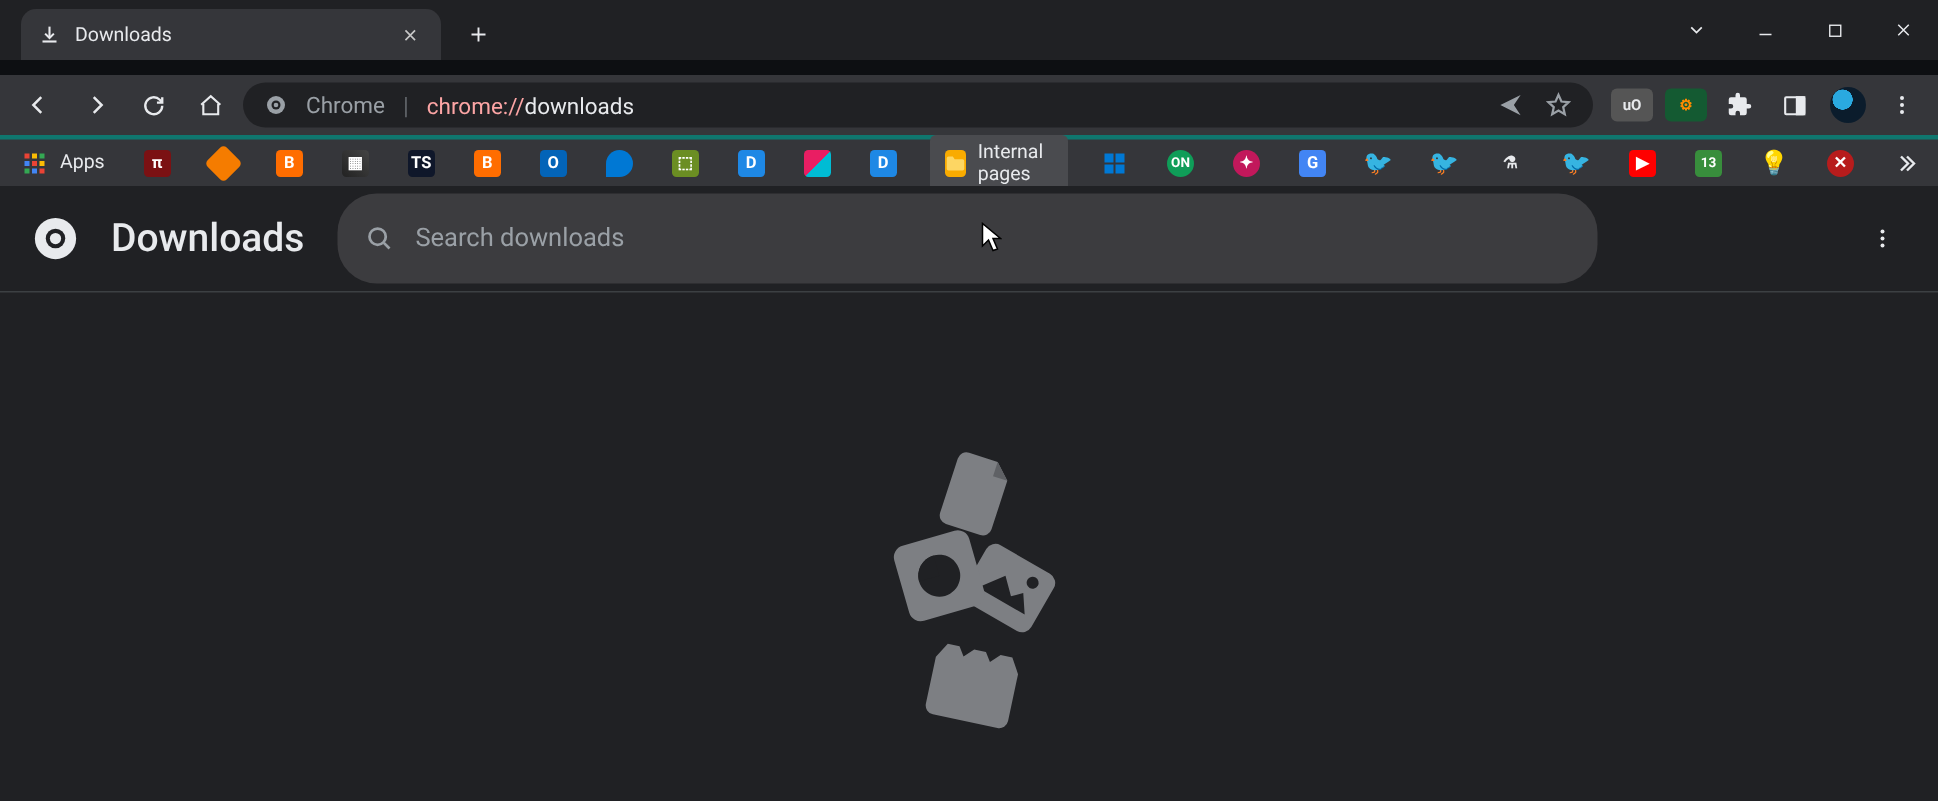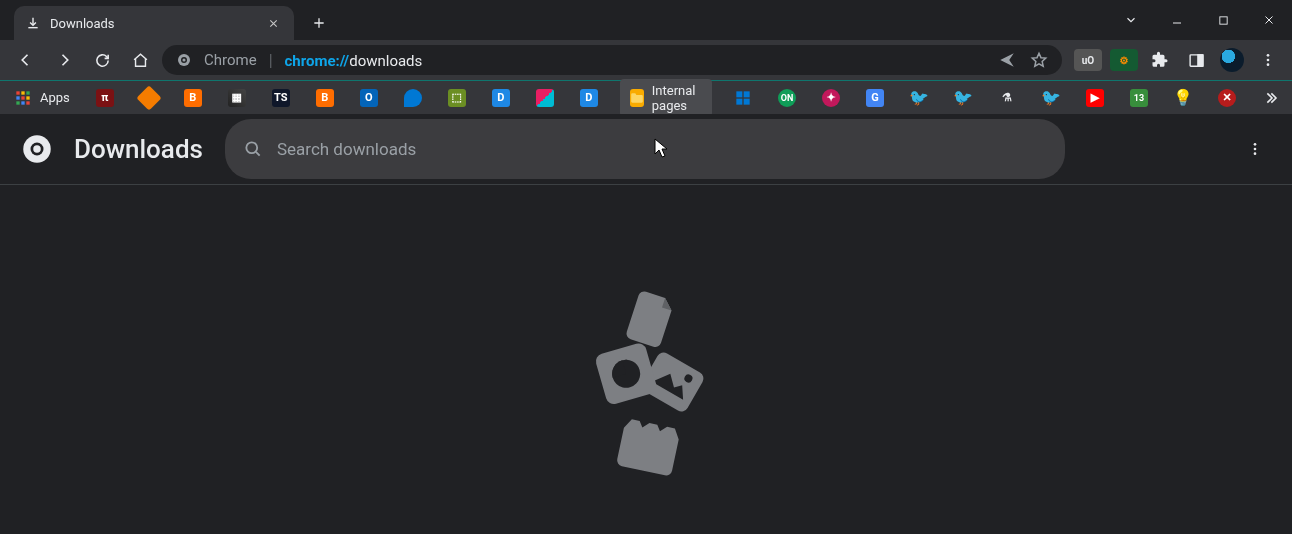--- a/index.html
+++ b/index.html
@@ -8,35 +8,35 @@
   
   .tabstrip { height:40px; background:#202124; display:flex; align-items:flex-end; padding-left:14px; position:relative;}
   .tab { height:34px; width:280px; background:#35363a; border-radius:10px 10px 0 0; display:flex; align-items:center; padding:0 12px; gap:10px; color:#e8eaed; font-size:13px; position:relative;}
   .tab .close { margin-left:auto; width:18px; height:18px; display:flex; align-items:center; justify-content:center; color:#c7c7c7; }
   .newtab { width:30px; height:30px; display:flex; align-items:center; justify-content:center; color:#c7c7c7; margin-left:10px; margin-bottom:2px; font-size:18px;}
   .wincontrols { position:absolute; right:0; top:0; height:40px; display:flex; align-items:center;}
   .wincontrols div { width:46px; height:40px; display:flex; align-items:center; justify-content:center; color:#e8eaed;}
   .caret-btn { width:46px; height:40px; display:flex; align-items:center; justify-content:center; color:#e8eaed;}
 
   
-  .toolbar { height:40px; background:#35363a; display:flex; align-items:center; padding:0 10px; gap:6px;}
+  .toolbar { height:40px; background:#35363a; display:flex; align-items:center; padding:0 10px; gap:6px;margin-top:10px;}
   .nav-btn { width:32px; height:32px; display:flex; align-items:center; justify-content:center; color:#e8eaed;}
   .omnibox { flex:1; height:30px; background:#202124; border-radius:16px; display:flex; align-items:center; padding:0 14px; gap:12px; color:#9aa0a6; overflow:hidden;}
   .omnibox .chrome-label { color:#9aa0a6; font-size:15px;}
   .omnibox .sep { color:#5f6368;}
-  .omnibox .url-dim { color:#0ea5e9; font-size:15px;font-weight:bold;}
+  .omnibox .url-dim { color:#fca5a5; font-size:15px;}
   .omnibox .url-bright { color:#e8eaed; font-size:15px;}
   .omni-actions { margin-left:auto; display:flex; gap:14px; align-items:center; color:#9aa0a6;}
   .right-icons { display:flex; align-items:center; gap:8px; padding-left:6px;}
   .right-icons .ext, .right-icons .avatar, .right-icons .menu { width:28px; height:28px; display:flex; align-items:center; justify-content:center; color:#e8eaed;}
   .avatar-img { width:24px; height:24px; border-radius:50%; background: radial-gradient(circle at 35% 35%, #2aa9e0 0 30%, #0b1c2c 31% 100%);}
   .ext-badge { width:38px; height:22px; border-radius:4px; display:flex; align-items:center; justify-content:center; font-size:10px; font-weight:700;}
 
   
-  .bookmarks { height:34px; background:#35363a; border-top:1px solid #0f766e; display:flex; align-items:center; padding:0 10px; gap:18px;}
+  .bookmarks { height:34px; background:#35363a; border-top:3px solid #0f766e; display:flex; align-items:center; padding:0 10px; gap:18px;}
   .bm { display:flex; align-items:center; gap:8px; color:#e8eaed; font-size:13px; padding:2px 4px; border-radius:4px;}
   .bm.hover { background:#4a4b4f; padding:4px 10px;}
   .bm-ico { width:18px; height:18px; border-radius:3px; display:flex; align-items:center; justify-content:center; font-size:11px; font-weight:700; color:#fff;}
   .bm-overflow { margin-left:auto; color:#e8eaed;}
 
   
   .page { position:relative; height:calc(534px - 40px - 40px - 34px); background:#202124;}
   .dl-header { height:70px; display:flex; align-items:center; padding:0 22px; gap:22px;}
   .dl-title { font-size:26px; font-weight:500; color:#e8eaed;}
   .searchbox { flex:0 0 840px; height:60px; background:#3c3c3f; border-radius:26px; display:flex; align-items:center; padding:0 18px; gap:14px; color:#9aa0a6;}

